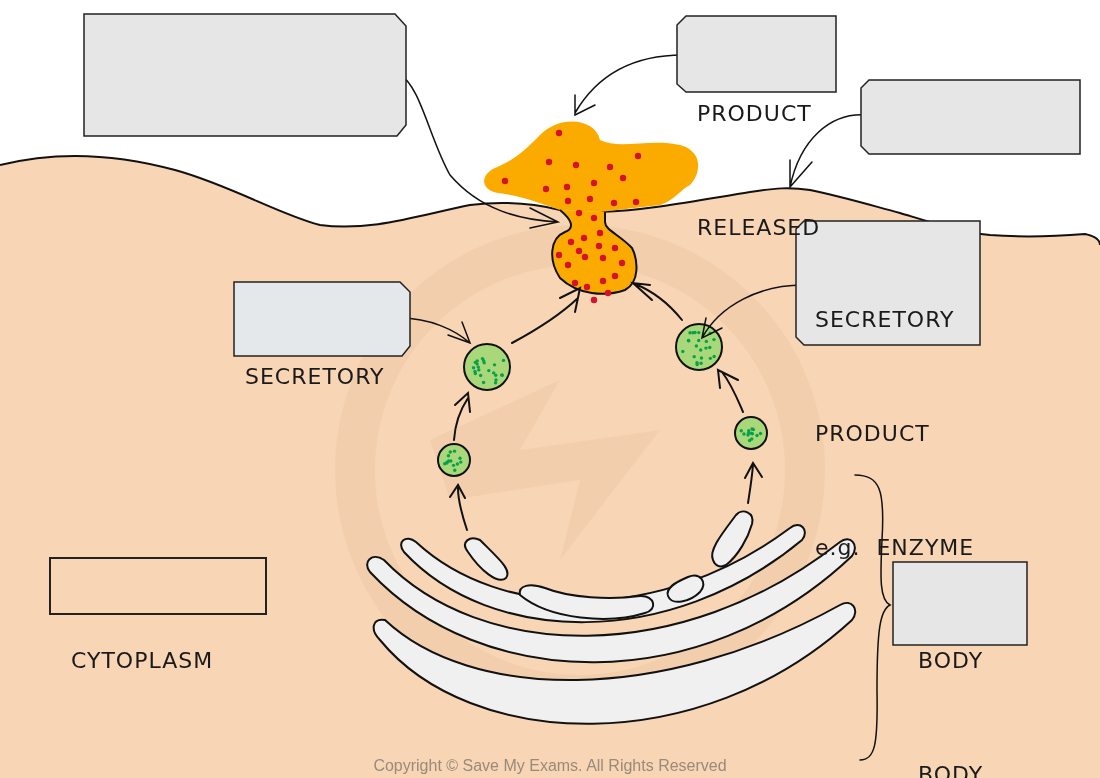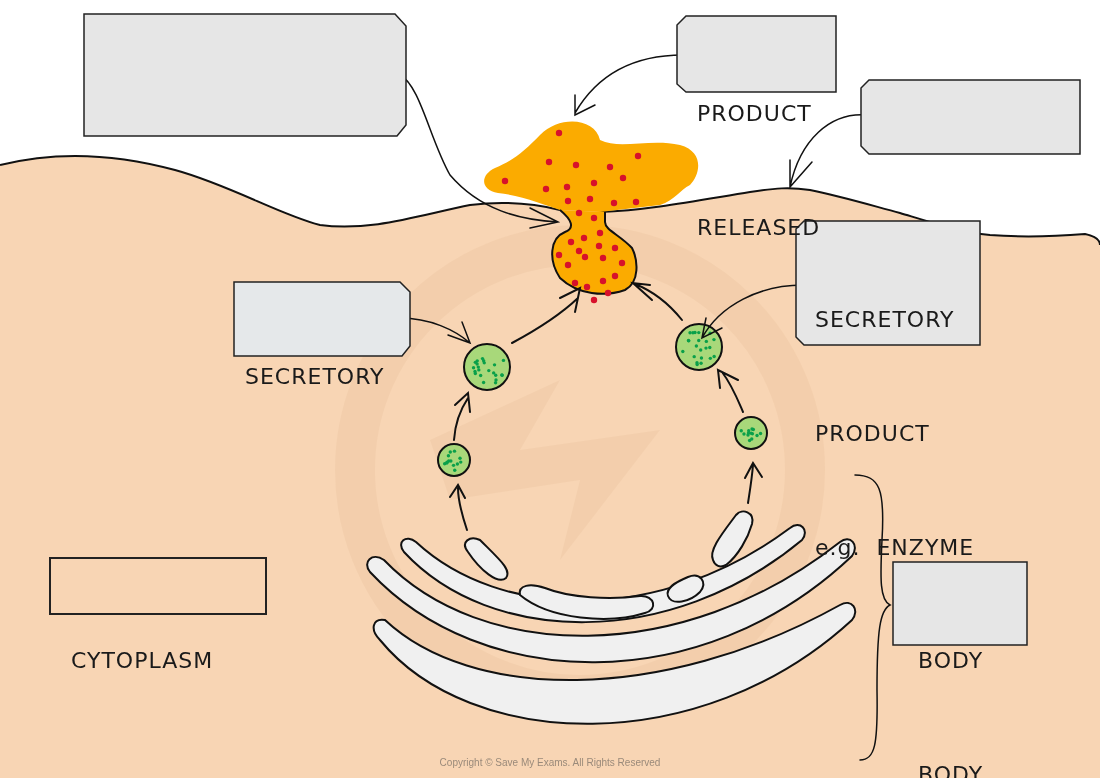--- a/index.html
+++ b/index.html
@@ -4,21 +4,21 @@
 <style>
   html, body { margin: 0; padding: 0; background: #ffffff; }
   body { width: 1100px; height: 778px; position: relative; overflow: hidden;
          font-family: "DejaVu Sans", sans-serif; }
   #stage { position: absolute; left: 0; top: 0; width: 1100px; height: 778px; }
   .lbl { position: absolute; box-sizing: border-box; color: #1a1a1a;
          font-family: "DejaVu Sans", sans-serif; font-size: 22px; line-height: 38px;
          letter-spacing: 1px; white-space: pre; }
   .lbl .ln { display: block; }
   .copyright { position: absolute; left: 0; width: 1100px; top: 757px; text-align: center;
-               font-family: "Liberation Sans", sans-serif; font-size: 10px; color: #9a8a7a; }
+               font-family: "Liberation Sans", sans-serif; font-size: 16px; color: #9a8a7a; }
 </style>
 </head>
 <body>
 
 <div id="stage">
   <svg id="art" width="1100" height="778" viewBox="0 0 1100 778" xmlns="http://www.w3.org/2000/svg">
 
     <path id="cytoplasm" d="M0,165 C60,150 120,155 175,170 C230,185 280,215 320,225 C370,232 420,215 470,205 C510,200 540,205 560,210 L600,212 C650,210 700,200 750,192 C775,188 790,187 810,190 C840,196 870,205 900,213 C930,222 960,232 990,235 C1030,238 1060,236 1085,234 C1095,236 1100,240 1100,245 L1100,778 L0,778 Z" fill="#f8d5b4"></path>
 
     <g opacity="0.35">

